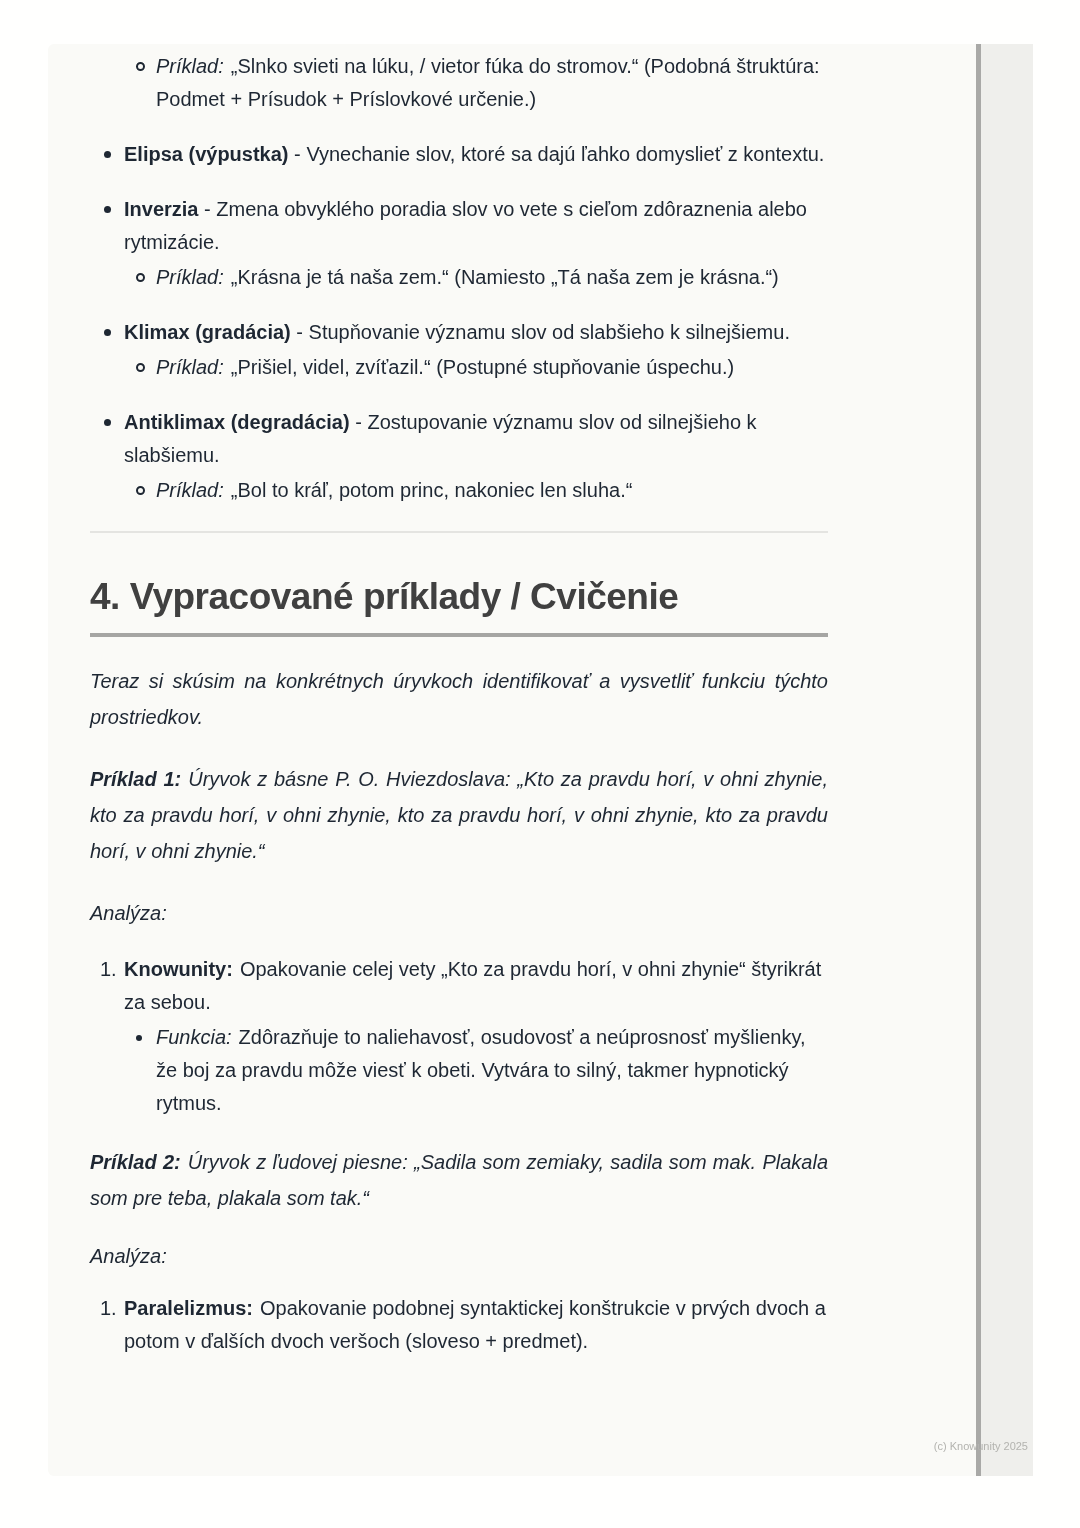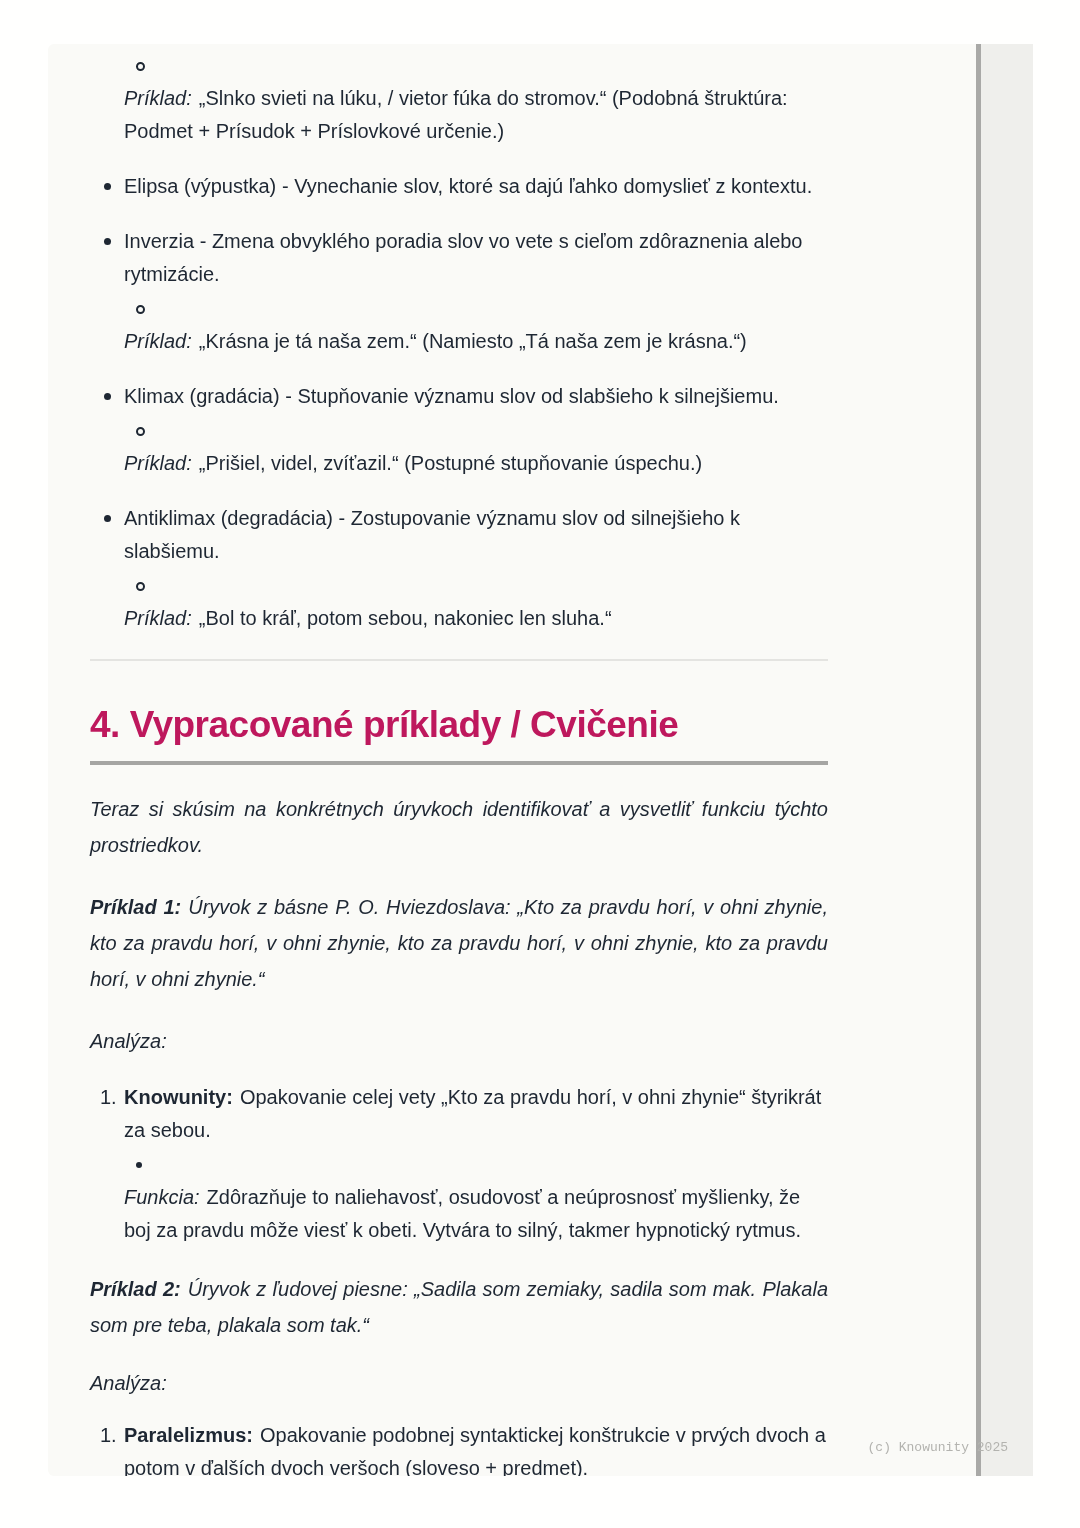--- a/index.html
+++ b/index.html
@@ -50,61 +50,60 @@
     width: 7px; height: 7px; border-radius: 50%;
     background: #1e2733; display: inline-block;
   }
   .ring {
     width: 9px; height: 9px; border-radius: 50%;
     border: 2px solid #1e2733; display: inline-block;
   }
   .sub-marker { flex: 0 0 32px; padding-left: 12px; }
   .txt { flex: 1 1 auto; }
   .sublist { list-style: none; margin-top: 2px; }
-  .sublist .row { margin-left: 34px; flex-direction: column; }
-  b, .term { font-weight: normal; }
+  .sublist .row { margin-left: 34px; }
+  b, .term { font-weight: bold; }
   .sep { margin: 0 0.28em; }
   .lbl-i { font-style: italic; margin-right: 0.35em; }
   .lbl-b { font-weight: bold; margin-right: 0.35em; }
   
   hr.thin {
     border: none; height: 2px; background: #e4e4e1;
     margin-top: 24px;
   }
   h2.section {
     margin-top: 42px;
     font-size: 37px;
     line-height: 44px;
     font-weight: bold;
-    color: #be185d;
+    color: #404040;
     letter-spacing: -0.5px;
     margin-bottom: 14px;
   }
   .heading-rule {
     height: 4px; background: #a5a5a3; margin-bottom: 26px;
   }
   
   p.para { line-height: 1.8; margin-bottom: 26px; font-style: italic; }
   p.just { text-align: justify; }
   p.analysis-label { font-style: italic; line-height: 1.8; margin-bottom: 22px; }
   
   .nlist { list-style: none; margin-bottom: 24px; }
   .num-marker {
     flex: 0 0 34px;
     text-align: left; padding-left: 10px;
     height: 33px;
   }
   
   .watermark {
     position: absolute;
-    right: 72px; top: 1440px;
-    font-size: 13px;
+    right: 52px; top: 1440px;
+    font-size: 11px;
     color: #b3b3af;
     z-index: 5;
-    font-family: Liberation Mono, monospace;
   }
 </style>
 </head>
 <body>
 
 <div class="doc-card">
   <div class="content">
 
     <ul class="blist">
 
@@ -167,21 +166,21 @@
           <span class="marker">
               <span class="dot"></span>
             </span>
           <span class="txt"><span class="term">Antiklimax (degradácia)</span><span class="sep">-</span><span>Zostupovanie významu slov od silnejšieho k slabšiemu.</span></span>
         </div>
         <ul class="sublist">
           <li class="row">
             <span class="marker sub-marker">
                 <span class="ring"></span>
               </span>
-            <span class="txt"><i class="lbl-i">Príklad:</i><span>„Bol to kráľ, potom sebou, nakoniec len sluha.“</span></span>
+            <span class="txt"><i class="lbl-i">Príklad:</i><span>„Bol to kráľ, potom princ, nakoniec len sluha.“</span></span>
           </li>
         </ul>
       </li>
     </ul>
 
     <hr class="thin">
 
     <h2 class="section">4. Vypracované príklady / Cvičenie</h2>
     <div class="heading-rule"></div>
 

